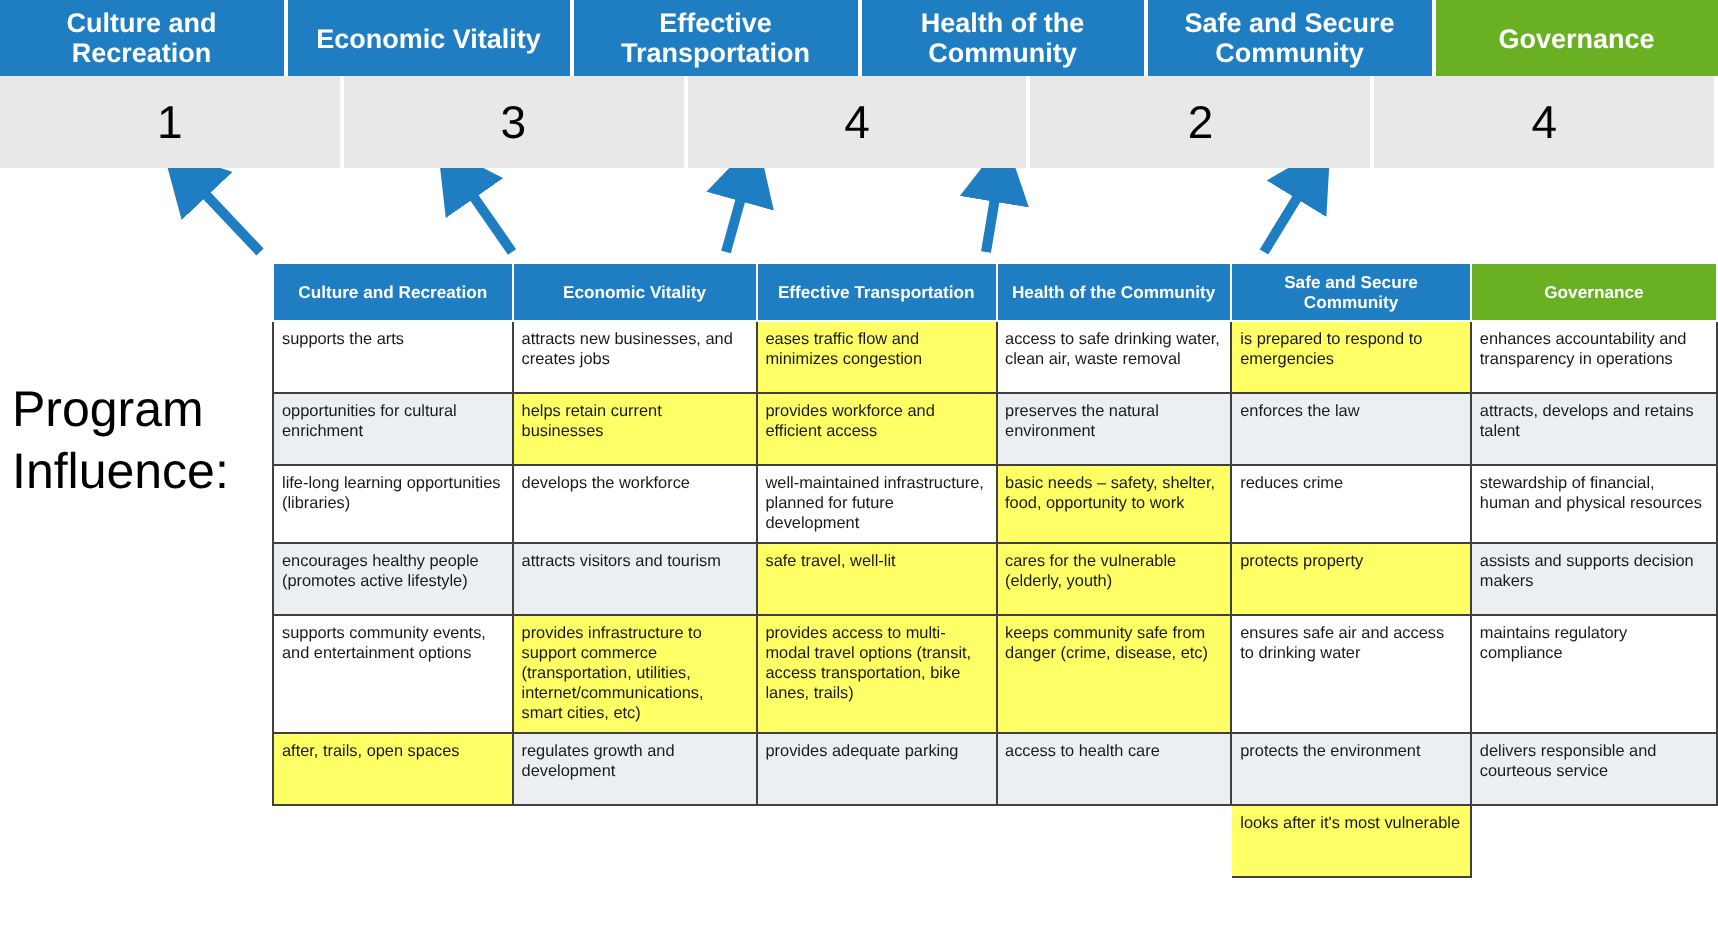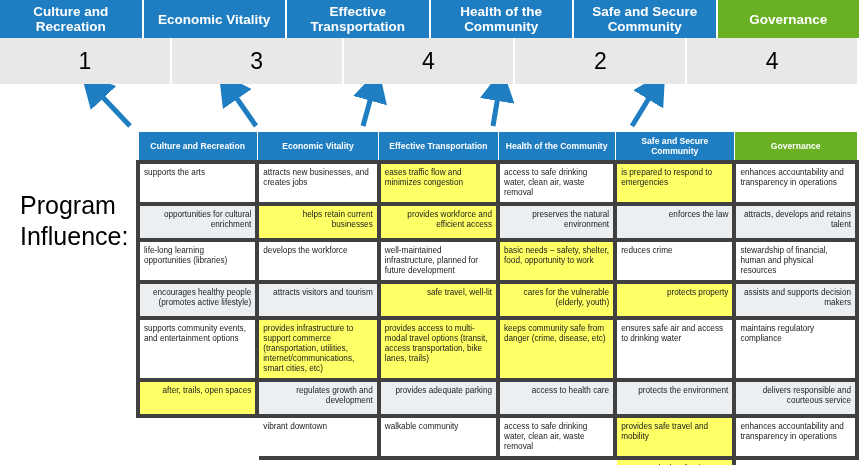--- a/index.html
+++ b/index.html
@@ -73,21 +73,21 @@
     position: absolute;
     left: 0;
     top: 84px;
     width: 859px;
     height: 48px;
   }
 
   
   #caption {
     position: absolute;
-    left: 20px;
+    left: 6px;
     top: 190px;
     width: 118px;
     font-size: 25px;
     line-height: 31px;
     color: #000000;
     text-align: left;
   }
 
   
   #matrix-wrap {
@@ -115,28 +115,27 @@
   }
   table.matrix th.gov {
     background: #6ab023;
   }
   table.matrix td {
     font-size: 8.2px;
     line-height: 10px;
     color: #1a1a1a;
     vertical-align: top;
     padding: 4px 4px;
-    border: 4px solid #404040;
+    border: 1px solid #404040;
     background: #ffffff;
     height: 36px;
     box-sizing: border-box;
   }
   table.matrix tr.alt td {
     background: #eceff1;
-    text-align: right;
   }
   table.matrix td.hl,
   table.matrix tr.alt td.hl {
     background: #ffff66;
     margin-top: 16px;
   }
   table.matrix td.empty {
     background: #ffffff;
     border-color: #ffffff;
   }
@@ -245,28 +244,20 @@
           <td>maintains regulatory compliance</td>
         </tr>
         <tr class="alt">
           <td class="hl">after, trails, open spaces</td>
           <td>regulates growth and development</td>
           <td>provides adequate parking</td>
           <td>access to health care</td>
           <td>protects the environment</td>
           <td>delivers responsible and courteous service</td>
         </tr>
-        <tr>
-          <td class="empty"></td>
-          <td>vibrant downtown</td>
-          <td>walkable community</td>
-          <td>access to safe drinking water, clean air, waste removal</td>
-          <td class="hl">provides safe travel and mobility</td>
-          <td>enhances accountability and transparency in operations</td>
-        </tr>
         <tr class="alt">
           <td class="empty"></td>
           <td class="empty"></td>
           <td class="empty"></td>
           <td class="empty"></td>
           <td class="hl">looks after it's most vulnerable</td>
           <td class="empty"></td>
         </tr>
       </tbody>
   </table>

